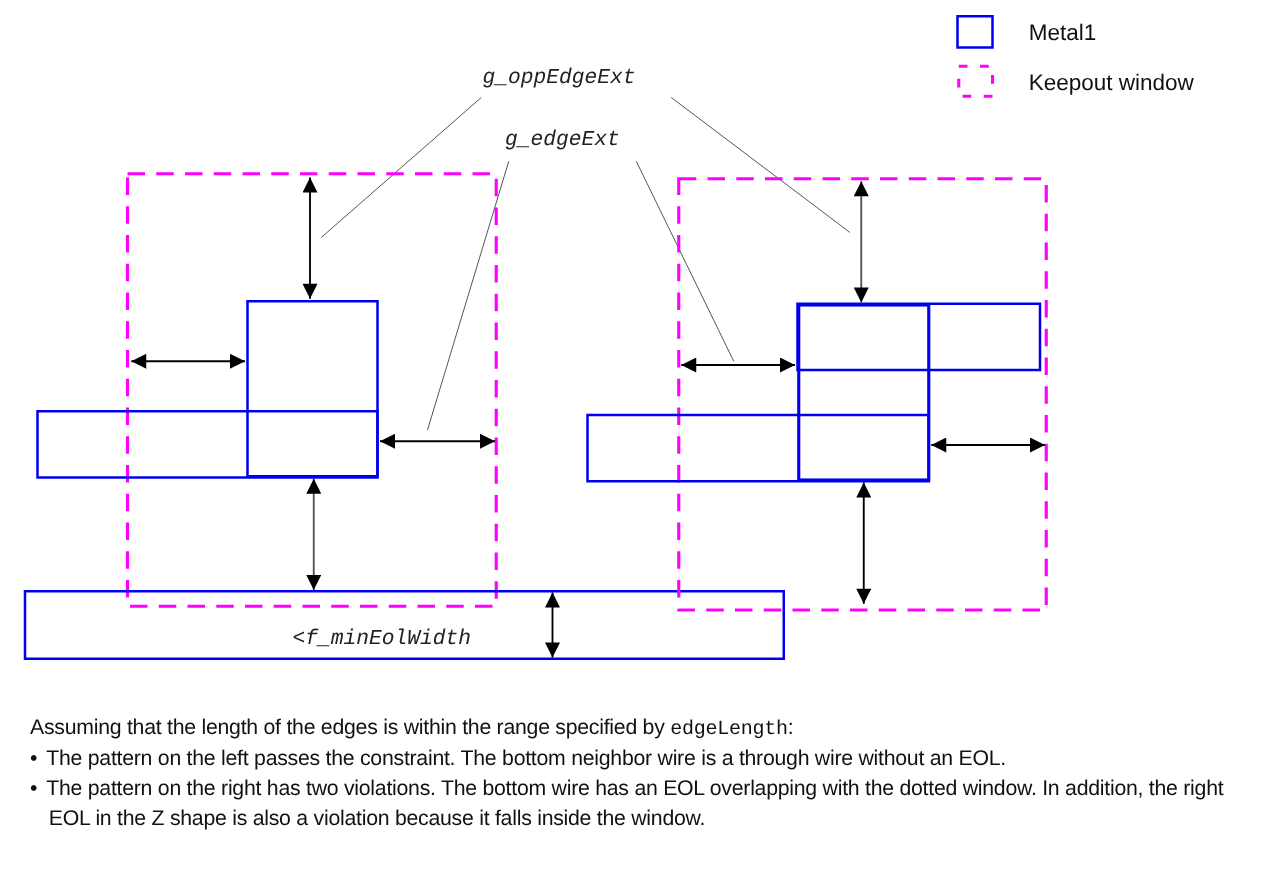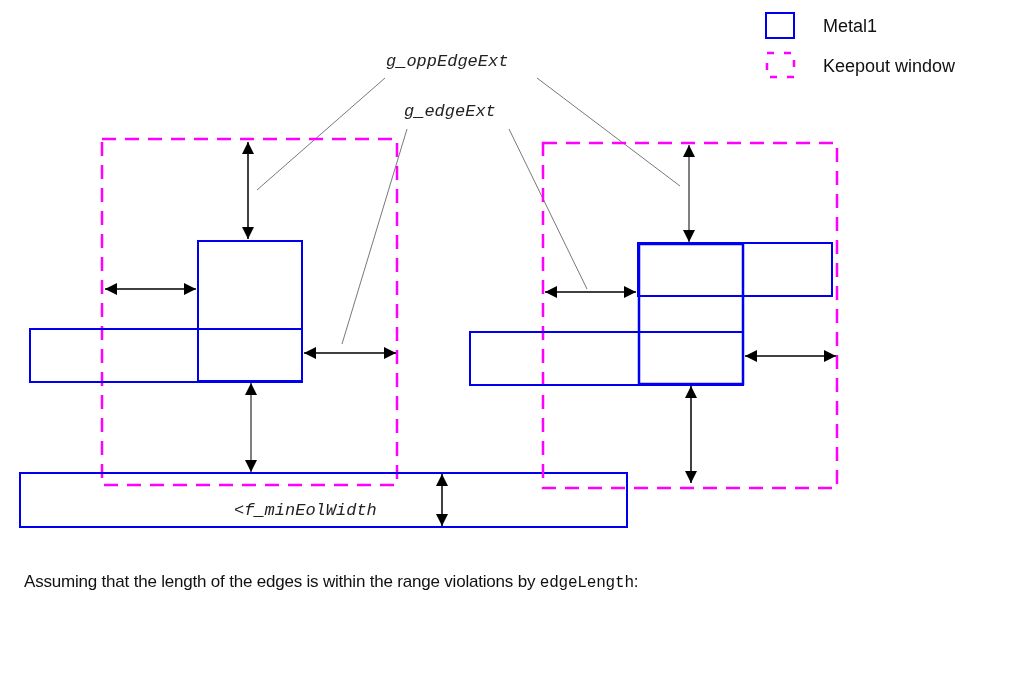--- a/index.html
+++ b/index.html
@@ -61,14 +61,16 @@
     <rect x="470" y="332" width="273" height="53" fill="none" stroke="#0000ee" stroke-width="2"></rect>
 
     <line x1="689" y1="145" x2="689" y2="242" stroke="#555" stroke-width="1.5" marker-start="url(#ah)" marker-end="url(#ah)"></line>
     <line x1="545" y1="292" x2="636" y2="292" stroke="#000" stroke-width="1.5" marker-start="url(#ah)" marker-end="url(#ah)"></line>
     <line x1="745" y1="356" x2="836" y2="356" stroke="#000" stroke-width="1.5" marker-start="url(#ah)" marker-end="url(#ah)"></line>
     <line x1="691" y1="386" x2="691" y2="483" stroke="#000" stroke-width="1.5" marker-start="url(#ah)" marker-end="url(#ah)"></line>
   </g>
 </svg>
 
 <div class="caption">
-  <div><span>Assuming that the length of the edges is within the range violations by </span><span class="code">edgeLength</span><span>:</span></div>
+  <div><span>Assuming that the length of the edges is within the range specified by </span><span class="code">edgeLength</span><span>:</span></div>
+  <div class="bullet-line"><span class="dot">•</span><span>The pattern on the left passes the constraint. The bottom neighbor wire is a through wire without an EOL.</span></div>
+  <div class="bullet-line"><span class="dot">•</span><span>The pattern on the right has two violations. The bottom wire has an EOL overlapping with the dotted window. In addition, the right EOL in the Z shape is also a violation because it falls inside the window.</span></div>
 </div>
 
 </body></html>

